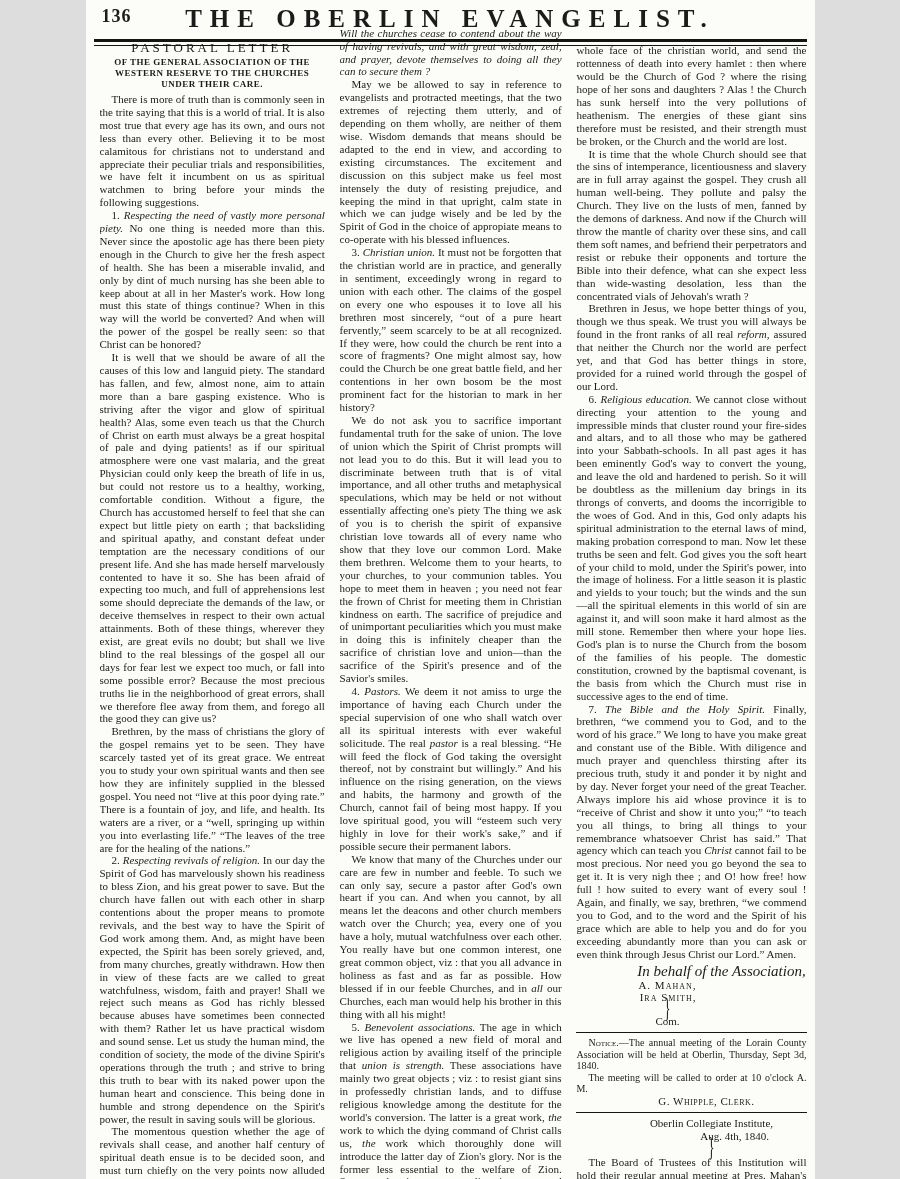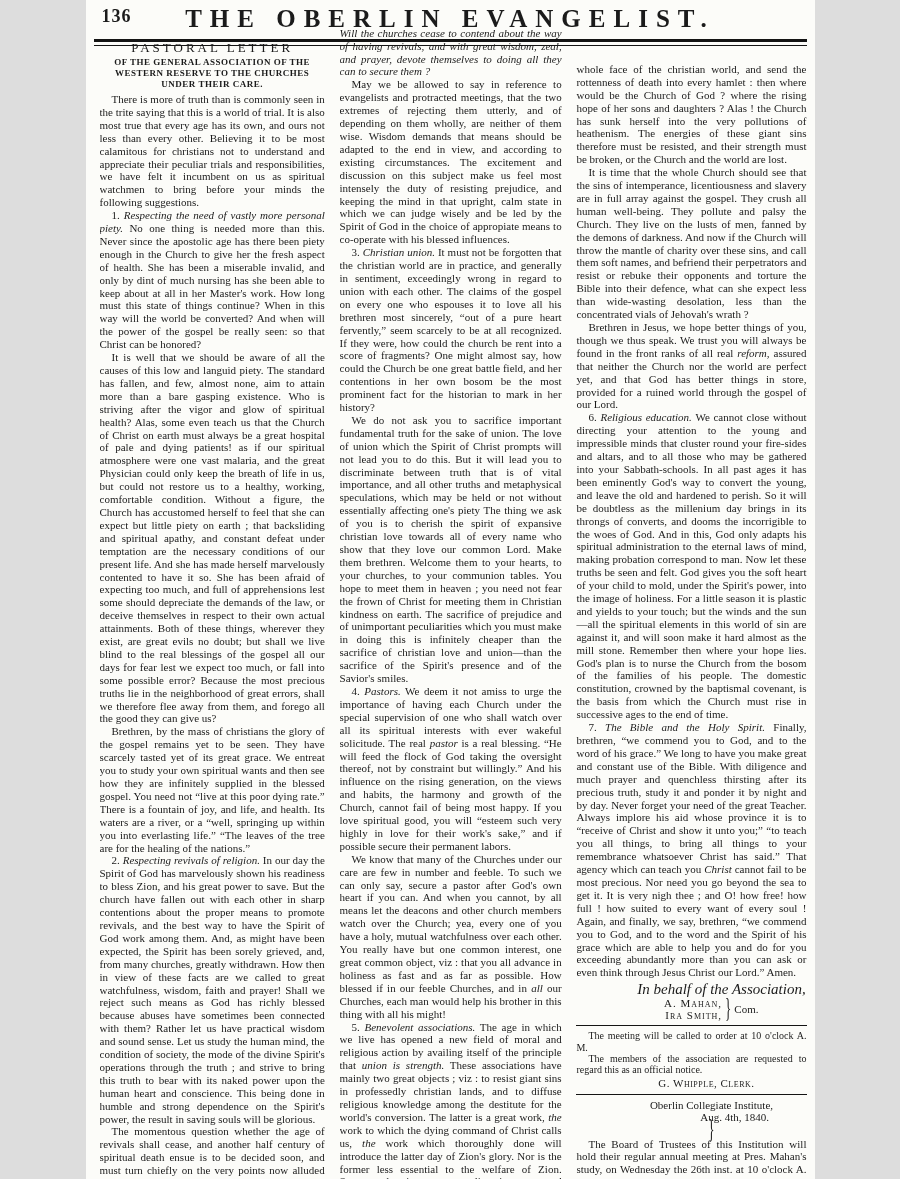--- a/index.html
+++ b/index.html
@@ -63,21 +63,21 @@
     font-size:9px; font-weight:bold; letter-spacing:0.5px;
     line-height:11px; margin:0 0 3px 0;
   }
   p.sig-center {
     text-align:center; text-indent:0;
     font-style:italic; font-size:15px;
     margin-top:4px; padding-left:60px;
   }
   .sig-brace {
     display:flex; justify-content:flex-end; align-items:center;
-    padding-right:48px; margin:1px 0 2px 0;
+    padding-right:48px; margin:1px 0 2px 0;flex-direction:column;
   }
   .sig-names { text-align:right; font-variant:small-caps; letter-spacing:1px; line-height:12px; font-size:11px; }
   .brace { font-size:13px; transform:scaleY(2.1); margin:0 3px; font-weight:normal; }
   .sig-label { font-size:11px; }
   .hrule { border-top:1.5px solid #141414; margin:4px 0 4px 0; }
   p.sig-right {
     text-align:right; text-indent:0;
     font-variant:small-caps; letter-spacing:0.5px;
     font-size:11px; margin:1px 0 2px 0;
   }
@@ -128,22 +128,22 @@
         <p class="sig-center">In behalf of the Association,</p>
         <div class="sig-brace">
           <div class="sig-names">
             <div>A. Mahan,</div>
             <div>Ira Smith,</div>
           </div>
           <span class="brace">}</span>
           <span class="sig-label">Com.</span>
         </div>
         <div class="hrule"></div>
+        <p class="small"><span class="sc">Notice.</span><span>—The annual meeting of the Lorain County Association will be held at Oberlin, Thursday, Sept 3d, 1840.</span></p>
         <p class="small"><span>The meeting will be called to order at 10 o'clock A. M.</span></p>
-        <p class="small"><span>The members of the association are requested to regard this as an official notice.</span></p>
         <p class="sig-right" style="padding-right: 52px;">G. Whipple, Clerk.</p>
         <div class="hrule"></div>
         <div class="dateline">
           <div class="dateline-lines">
             <div>Oberlin Collegiate Institute,</div>
             <div class="dl2">Aug. 4th, 1840.</div>
           </div>
           <span class="brace">}</span>
         </div>
         <p><span>The Board of Trustees of this Institution will hold their regular annual meeting at Pres. Mahan's study, on Wednesday the 26th inst. at 10 o'clock A. M.</span></p>

